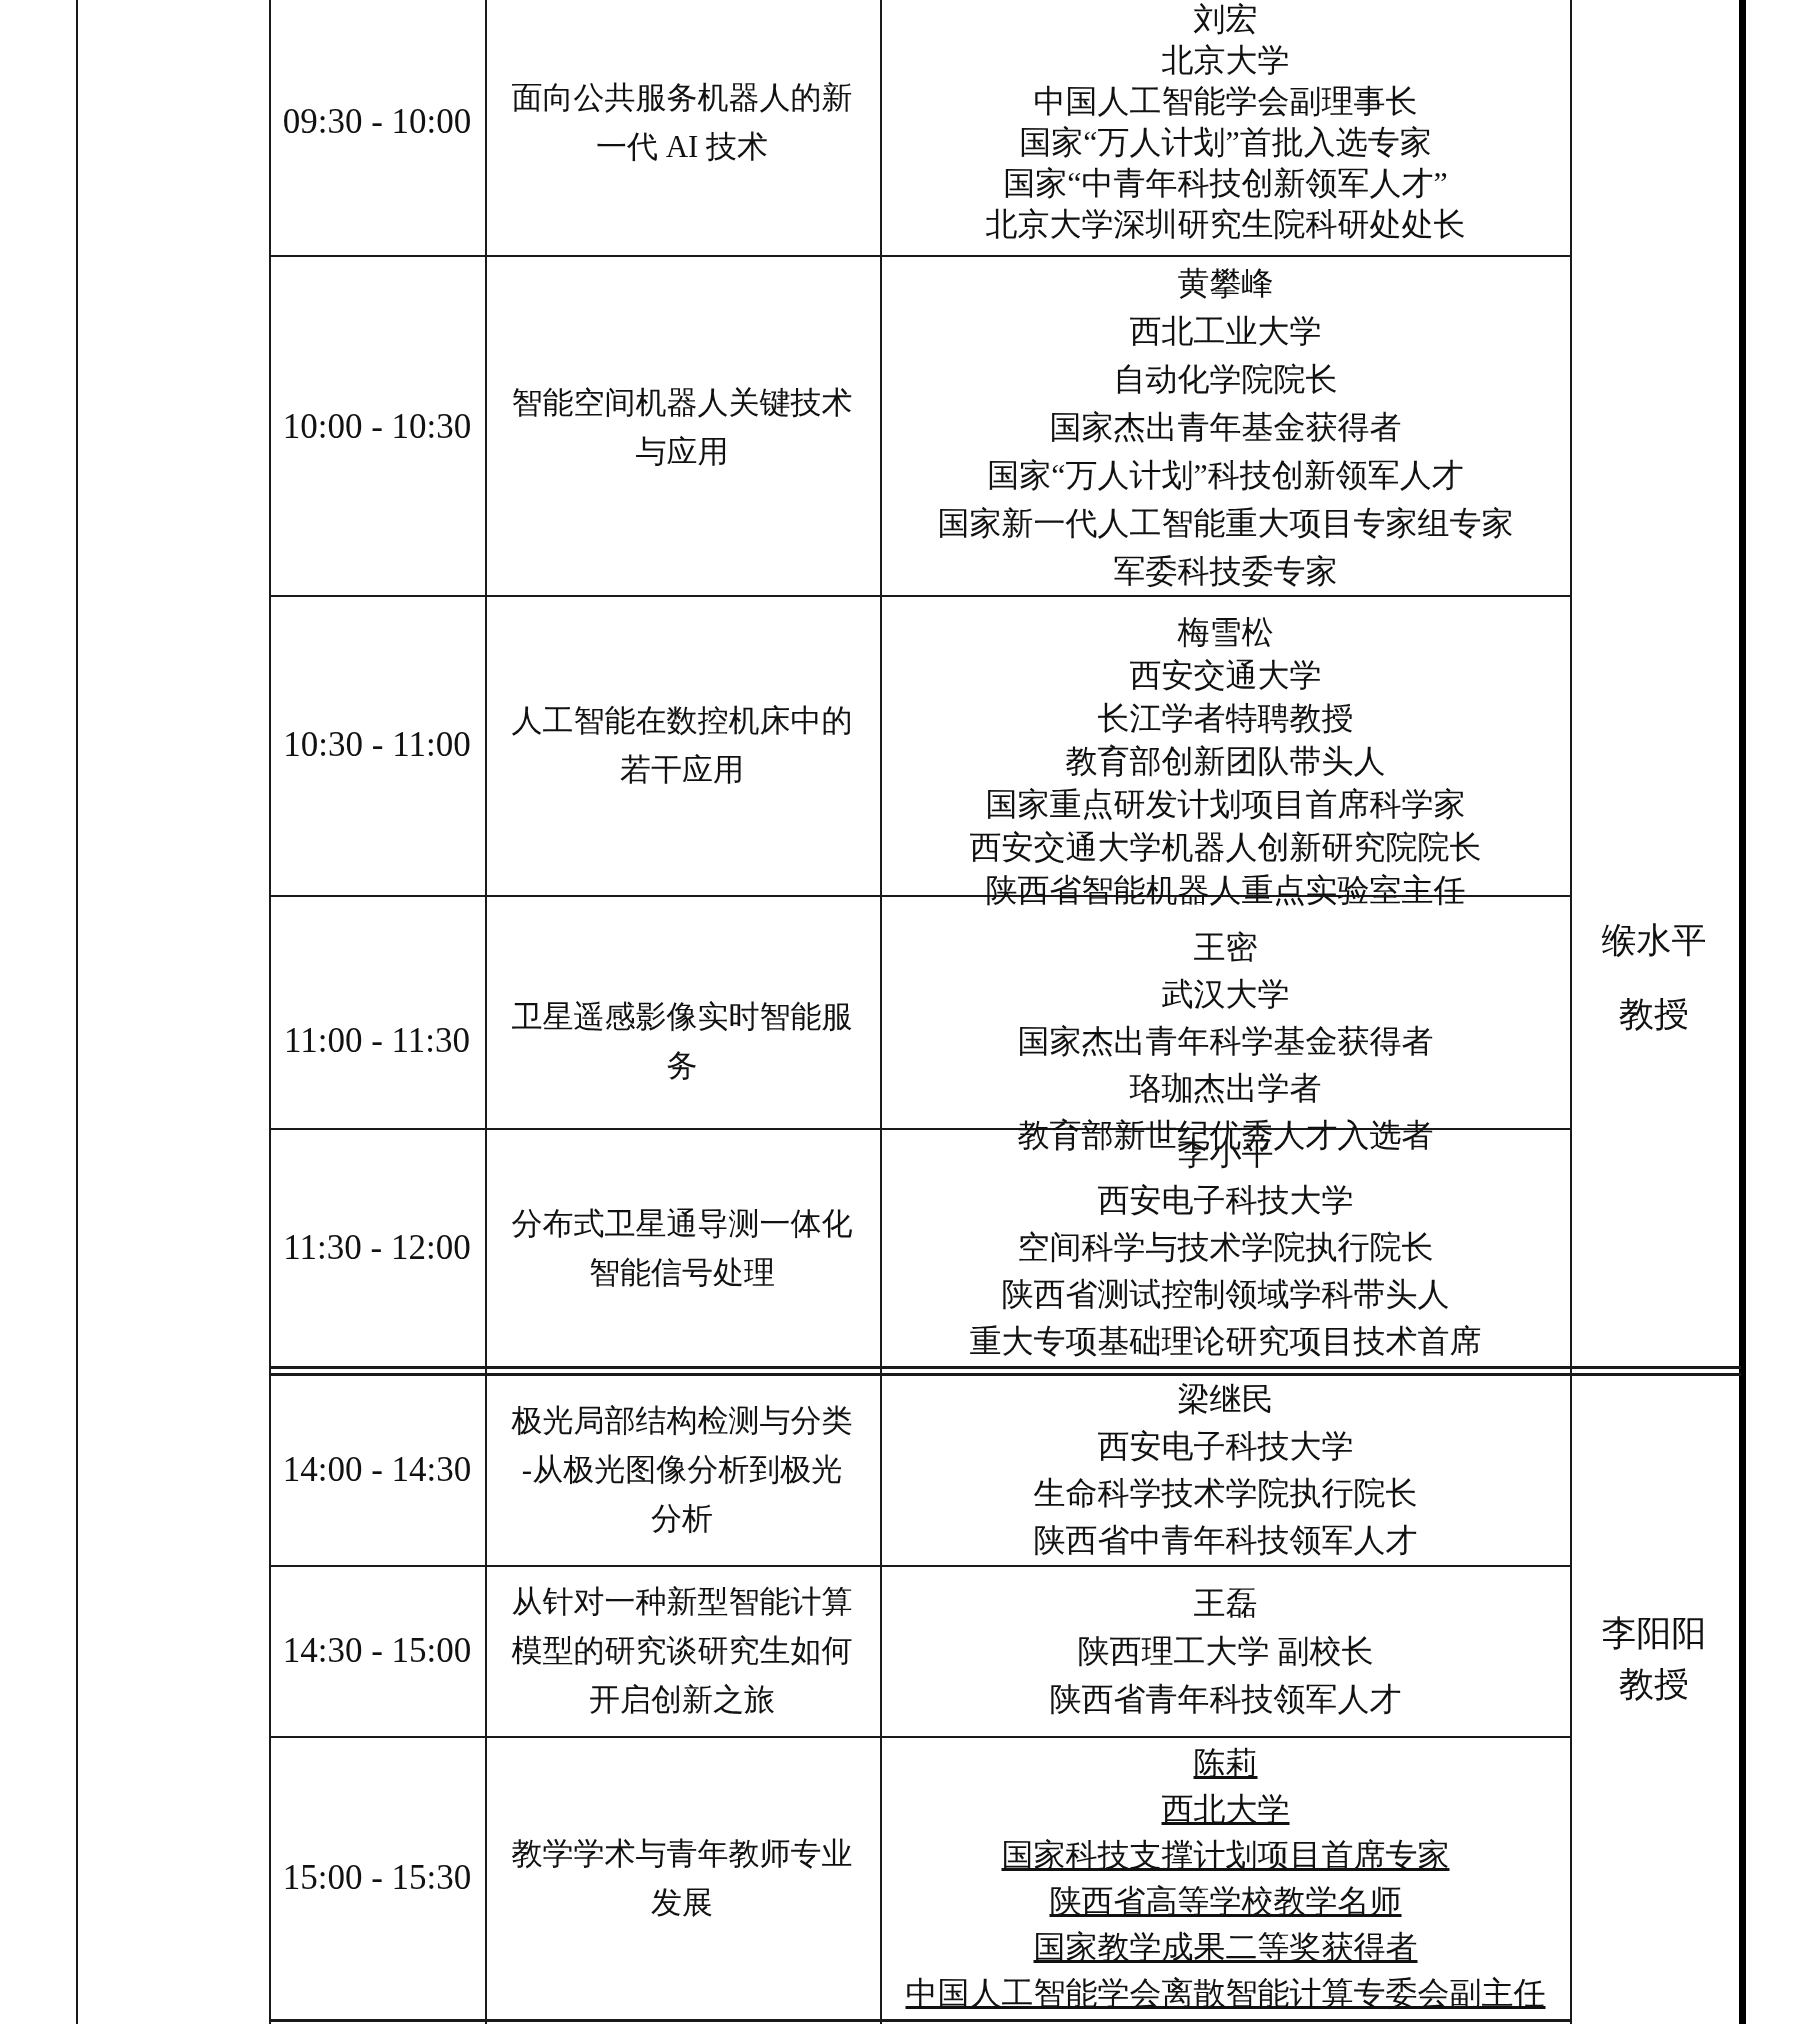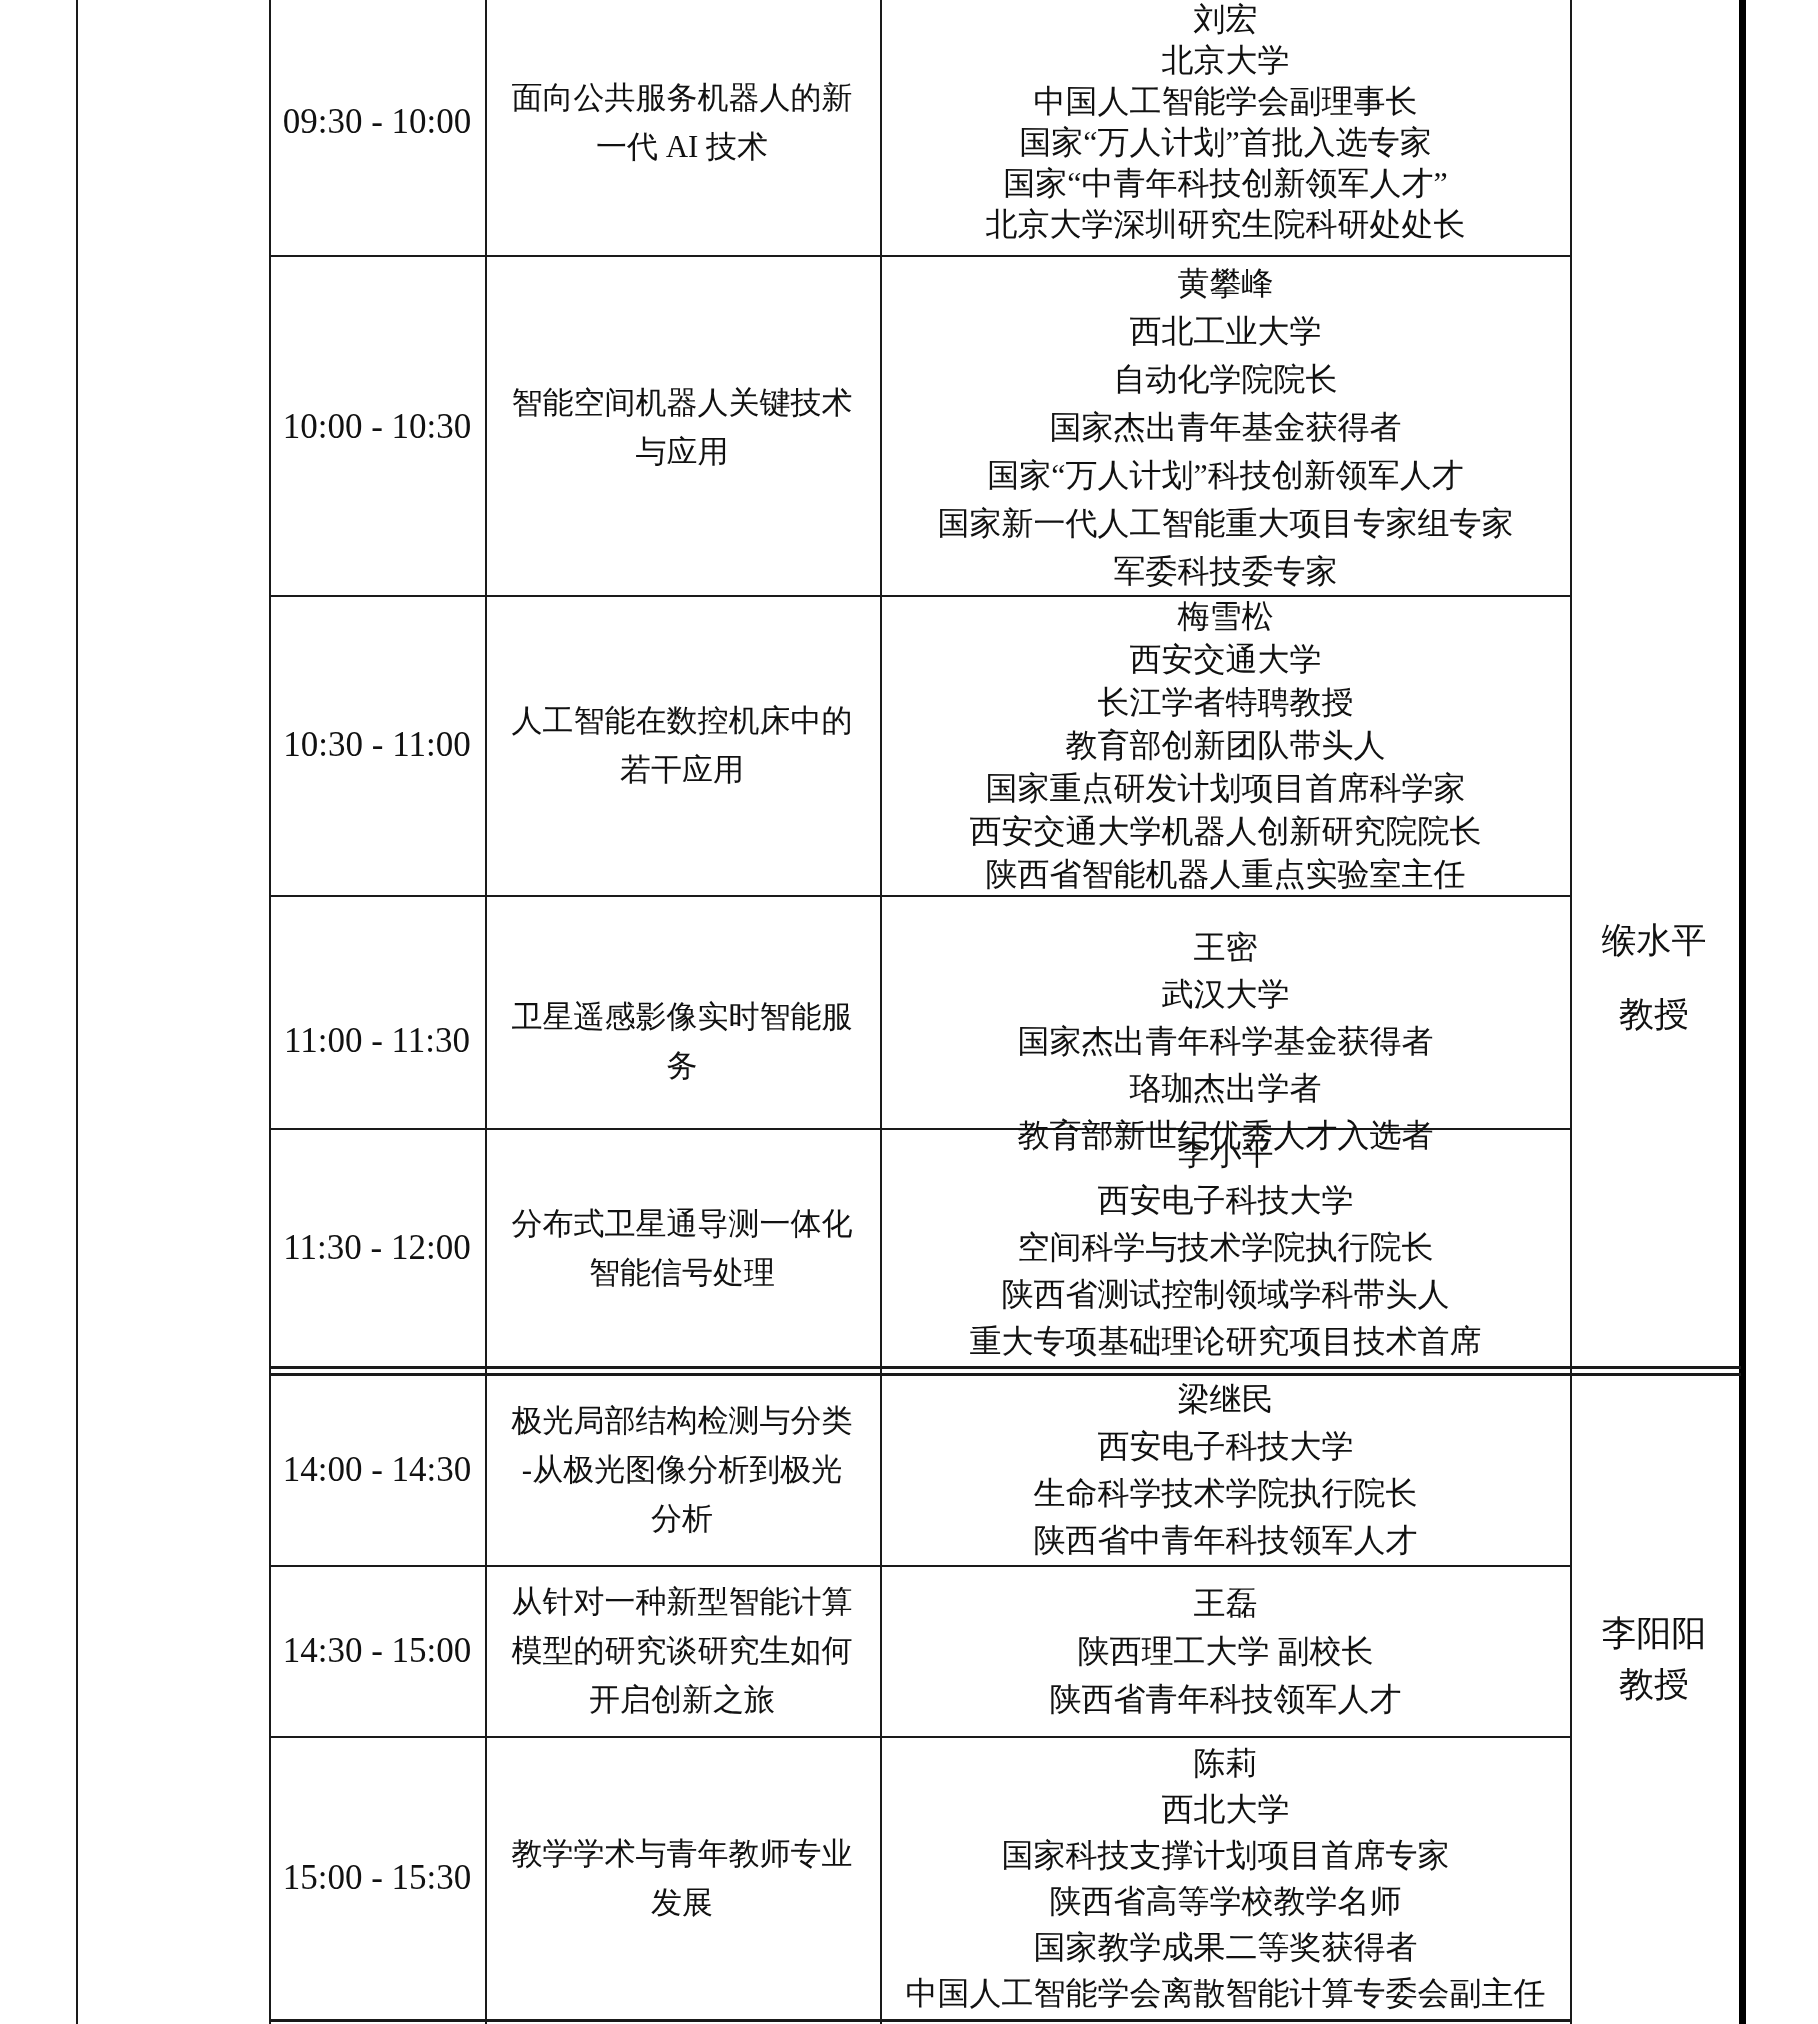--- a/index.html
+++ b/index.html
@@ -64,22 +64,22 @@
   .r1 { top: -11px;  height: 266px; }
   .r2 { top: 259px;  height: 335px; }
   .r3 { top: 597px;  height: 296px; }
   .r4 { top: 897px;  height: 230px; margin-top: 29px; }
   .r5 { top: 1131px; height: 233px; }
   .r6 { top: 1375px; height: 189px; }
   .r7 { top: 1567px; height: 167px; }
   .r8 { top: 1738px; height: 280px; }
   
   .lh45 { line-height: 41px; }
-  .lh47 { line-height: 43px; }
-  .lh51 { line-height: 46px; }
+  .lh47 { line-height: 43px; margin-top: 16px; }
+  .lh51 { line-height: 46px; text-decoration: underline; }
   .lh52 { line-height: 47px; }
   .lh53 { line-height: 48px; }
   .chair-morning   { top: 591px;  height: 773px; gap: 23px; }
   .chair-afternoon { top: 1375px; height: 567px; }
 </style>
 </head>
 <body>
 
 <div id="page">
 

